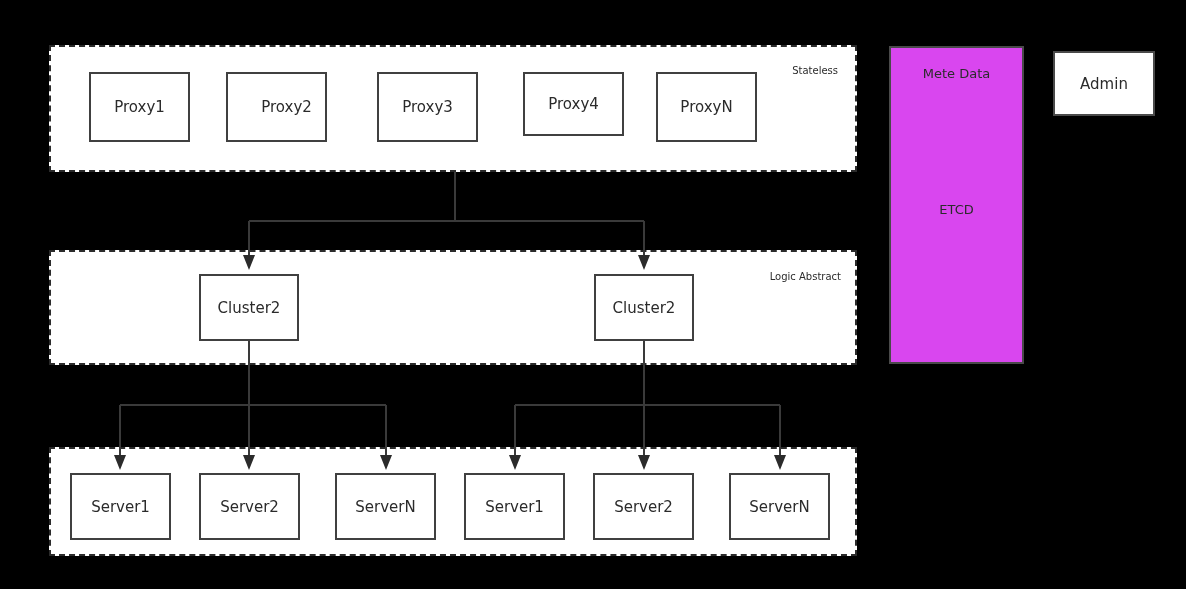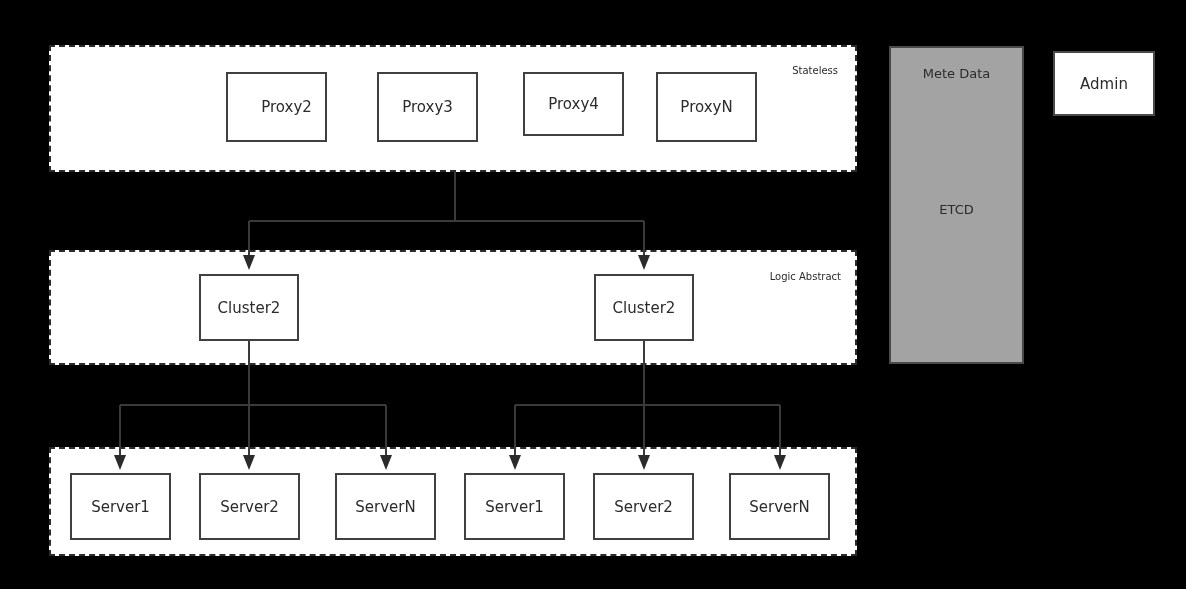--- a/index.html
+++ b/index.html
@@ -39,21 +39,21 @@
     display: flex;
     align-items: center;
     justify-content: center;
     font-size: 15px;
     color: #2b2b2b;
     white-space: nowrap;
   }
   
   .panel {
     position: absolute;
-    background: #a3a3a3;
+    background: #d946ef;
     border: 2px solid #4a4a4a;
     box-sizing: border-box;
   }
   .panel-title {
     position: absolute;
     left: 0;
     right: 0;
     text-align: center;
     font-size: 13px;
     color: #2b2b2b;
@@ -88,20 +88,21 @@
   }
 </style>
 </head>
 <body>
 
 <div id="canvas">
 
   <div class="layer" style="left:49px; top:45px; width:808px; height:127px;"></div>
   <div class="layer-label" style="left:700px; top:65px; width:138px;">Stateless</div>
 
+  <div class="node" style="left:89px; top:72px; width:101px; height:70px;">Proxy1</div>
   <div class="node" style="left:226px; top:72px; width:101px; height:70px;padding-left:20px;">Proxy2</div>
   <div class="node" style="left:377px; top:72px; width:101px; height:70px;">Proxy3</div>
   <div class="node" style="left:523px; top:72px; width:101px; height:64px;">Proxy4</div>
   <div class="node" style="left:656px; top:72px; width:101px; height:70px;">ProxyN</div>
 
   <div class="layer" style="left:49px; top:250px; width:808px; height:115px;"></div>
   <div class="layer-label" style="left:700px; top:271px; width:141px;">Logic Abstract</div>
 
   <div class="node" style="left:199px; top:274px; width:100px; height:67px;">Cluster2</div>
   <div class="node" style="left:594px; top:274px; width:100px; height:67px;">Cluster2</div>

